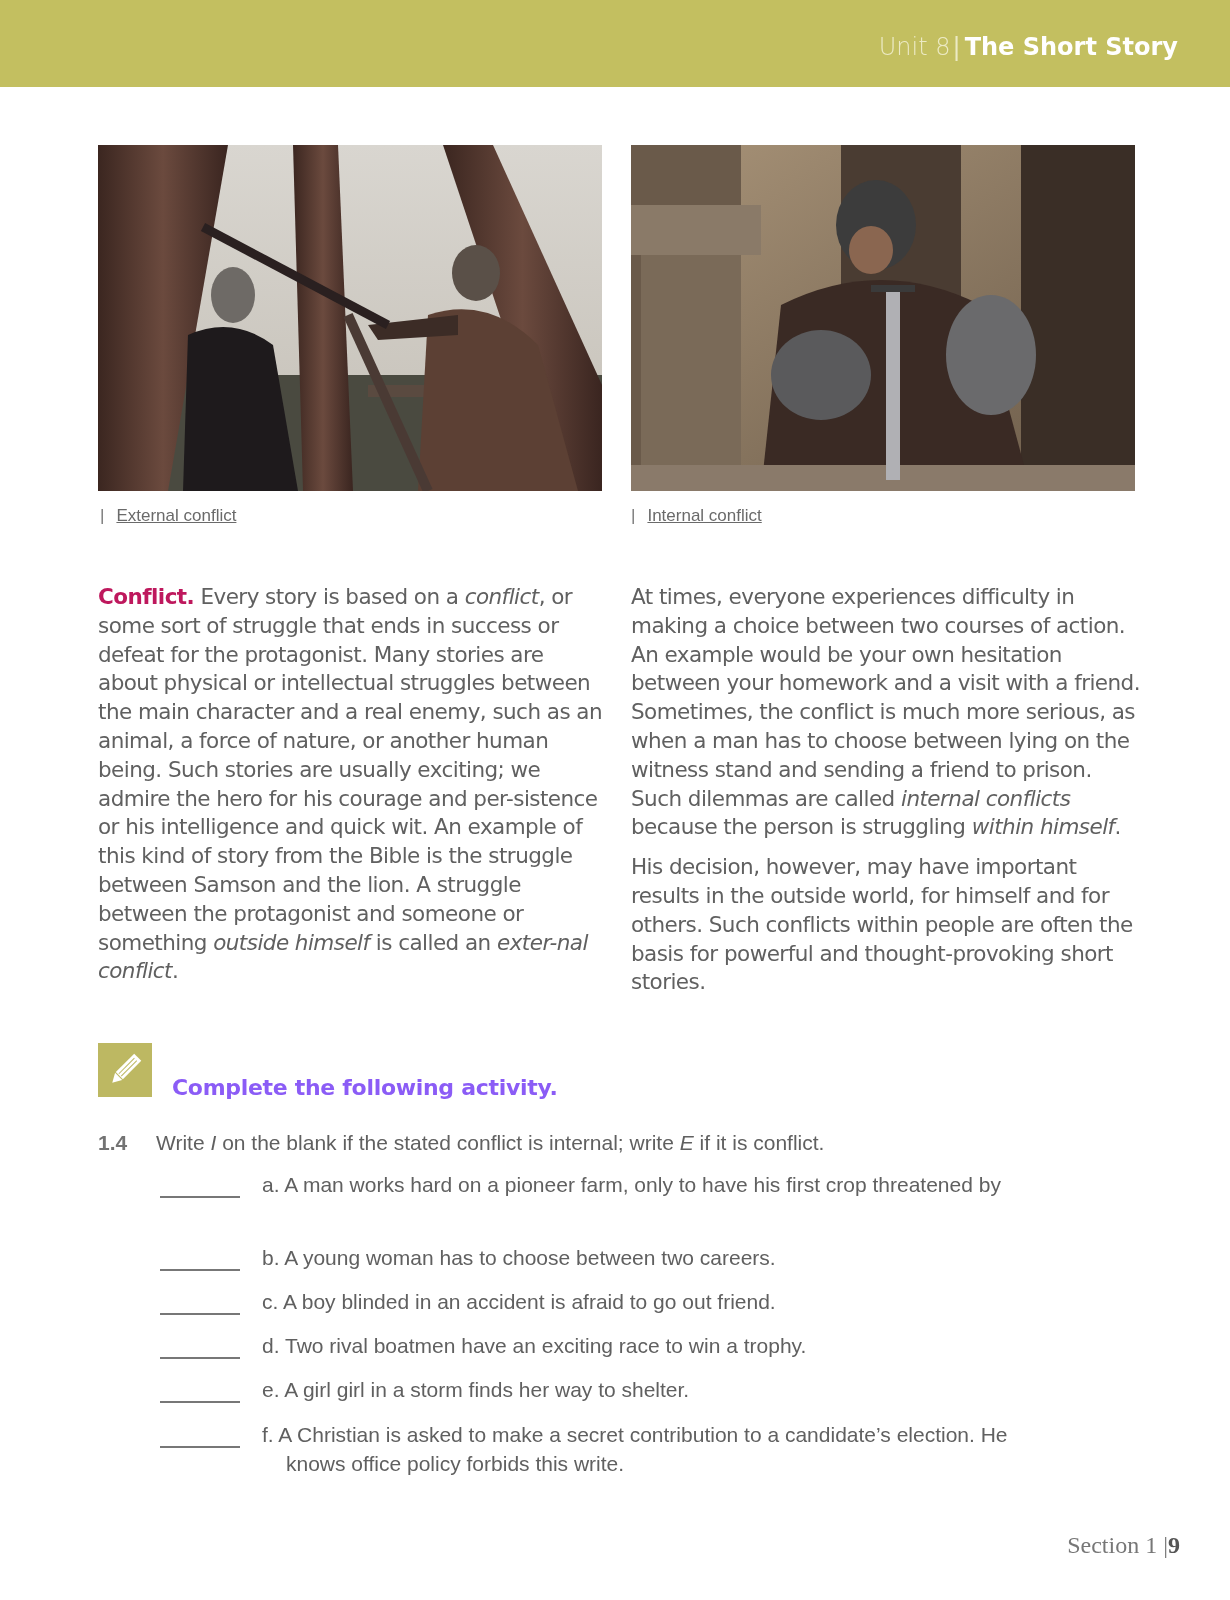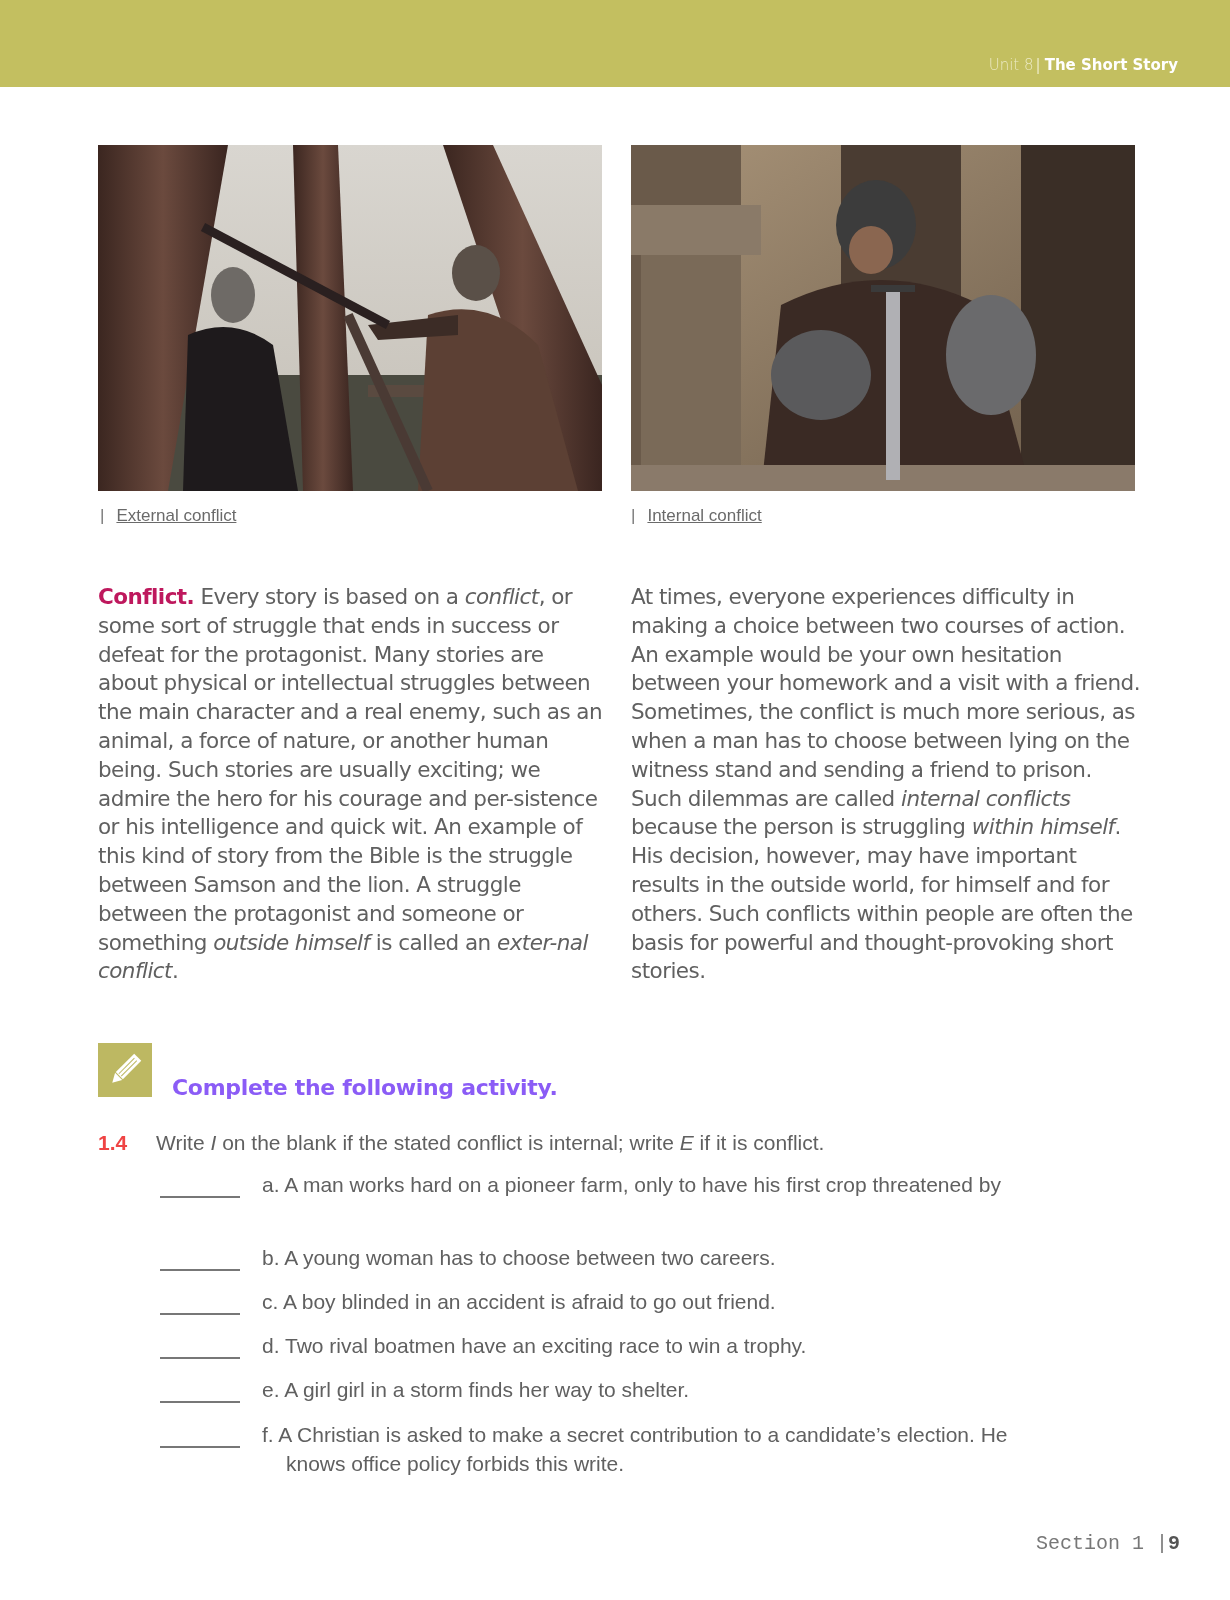--- a/index.html
+++ b/index.html
@@ -6,21 +6,21 @@
   body {
     width: 1230px; height: 1600px; position: relative; overflow: hidden;
     background: #ffffff; color: #5e5e5e;
     font-family: "DejaVu Sans", sans-serif;
   }
   .header-band {
     position: absolute; left: 0; top: 0; width: 1230px; height: 87px;
     background: #c3bf60;
   }
   .header-title {
-    position: absolute; right: 52px; top: 56px; font-size: 15px; color: #fff;
+    position: absolute; right: 52px; top: 33px; font-size: 24px; color: #fff;
     white-space: nowrap;
   }
   .header-title .unit { font-weight: 300; color: #eceac4; }
   .header-title .sep { color: #eceac4; margin: 0 4px 0 2px; }
   .header-title .name { font-weight: bold; }
 
   .photo {
     position: absolute; top: 145px; width: 504px; height: 346px; overflow: hidden;
   }
   .photo svg { width: 100%; height: 100%; display: block; }
@@ -35,51 +35,51 @@
   .caption-left { left: 100px; }
   .caption-right { left: 631px; }
 
   .col {
     position: absolute; top: 583px; width: 510px; font-size: 21.5px; line-height: 28.8px;
     font-family: "DejaVu Sans", sans-serif; color: #606060; letter-spacing: -0.55px;
   }
   .col p { margin: 0; }
   .col-left { left: 98px; }
   .col-right { left: 631px; width: 510px; }
-  .col-right p + p { }
+  .col-right p + p { margin-top: 11px; }
   .col b { color: #be185d; }
 
   .activity-icon {
     position: absolute; left: 98px; top: 1043px; width: 54px; height: 54px;
     background: #bdb862; display: flex; align-items: center; justify-content: center;
   }
   .activity-title {
     position: absolute; left: 172px; top: 1075px; font-size: 22px; font-weight: bold;
     color: #8b5cf6; letter-spacing: -0.3px;
   }
   .question {
     position: absolute; left: 98px; top: 1131px; font-size: 21px; color: #606060;
     font-family: "Liberation Sans", sans-serif; white-space: nowrap;
   }
-  .question .num { font-weight: bold; color: #ef4444; display: inline-block; width: 58px; }
+  .question .num { font-weight: bold; color: #737373; display: inline-block; width: 58px; }
 
   .item {
     position: absolute; left: 160px; width: 960px; font-size: 21px; line-height: 29px;
     font-family: "Liberation Sans", sans-serif; color: #606060;
   }
   .item .blank {
     position: absolute; left: 0; top: 26px; width: 80px; height: 0;
     border-bottom: 2px solid #777;
   }
   .item .text { position: absolute; left: 102px; width: 840px; }
   .item .text .cont { display: block; padding-left: 24px; }
 
   .footer {
-    position: absolute; right: 50px; top: 1532px; font-size: 20px; color: #777;
-    font-family: Liberation Mono, monospace; white-space: nowrap;
+    position: absolute; right: 50px; top: 1532px; font-size: 24px; color: #777;
+    font-family: Liberation Serif, serif; white-space: nowrap;
   }
   .footer .pg { font-weight: bold; color: #555; }
 </style>
 </head>
 <body>
 
 <div class="header-band"></div>
 <div class="header-title">
   <span class="unit">Unit</span>
   <span class="unit">8</span><span class="sep">|</span><span class="name">The Short Story</span>

